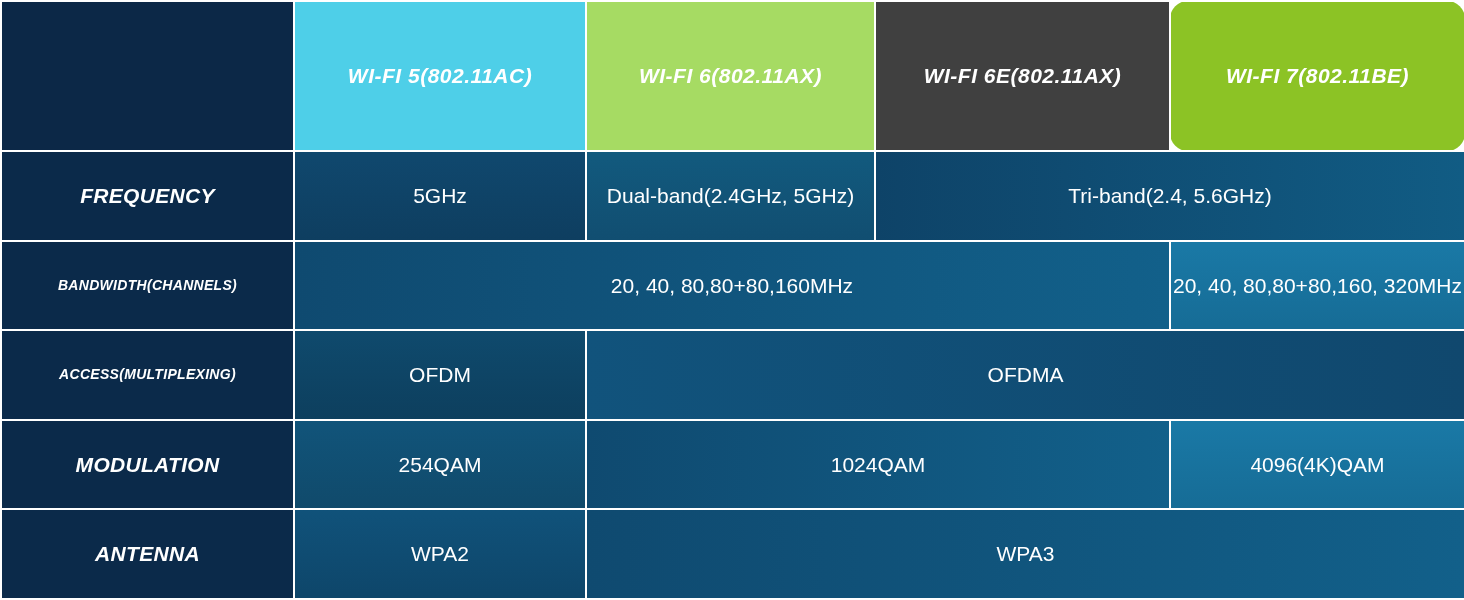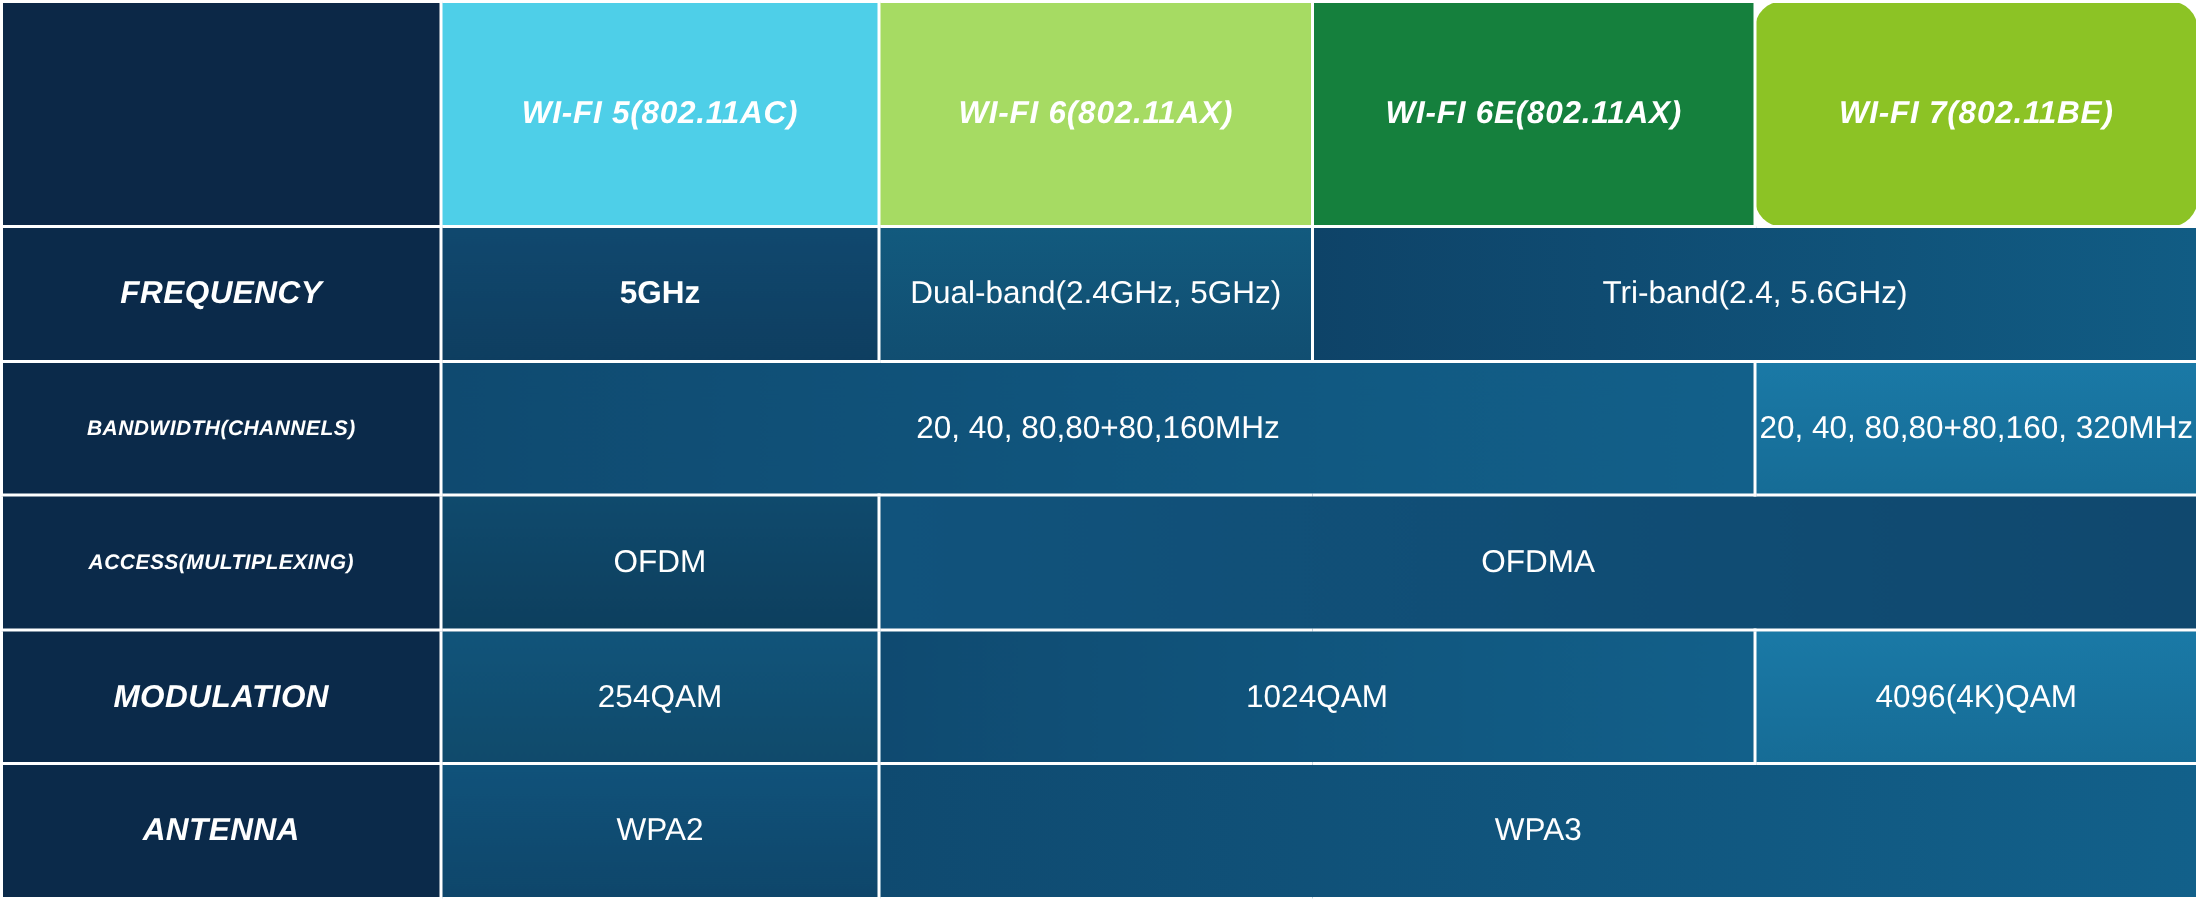--- a/index.html
+++ b/index.html
@@ -55,36 +55,36 @@
 
   td.hdr {
     font-style: italic;
     font-weight: bold;
     font-size: 19px;
     letter-spacing: 0.5px;
     color: #0b2239;
   }
   td.hdr-wifi5  { background: #4ecfe8; }
   td.hdr-wifi6  { background: #a6db63; }
-  td.hdr-wifi6e { background: #15803d; font-style: italic; }
+  td.hdr-wifi6e { background: #404040; font-style: italic; }
   td.hdr-wifi7  { background: #8cc325; border-radius: 18px; }
 
   
   td.rowlabel {
     background: #0b2a4a;
     font-style: italic;
     font-weight: bold;
     font-size: 19px;
     letter-spacing: 0.3px;
     color: #ffffff;
   }
   td.rowlabel.small { font-size: 14px; }
 
   
-  td.d1 { background: linear-gradient(180deg, #10486e 0%, #0e3e60 100%); font-weight: bold; }
+  td.d1 { background: linear-gradient(180deg, #10486e 0%, #0e3e60 100%); }
   td.d2 { background: linear-gradient(180deg, #125a7e 0%, #114e71 100%); }
   td.d3 { background: linear-gradient(180deg, #14648a 0%, #12567a 100%); }
   td.d4 { background: linear-gradient(180deg, #0f4a6d 0%, #0d3f5e 100%); margin-left: 40px; }
   td.d5 { background: linear-gradient(180deg, #11547a 0%, #104a6b 100%); }
   td.d6 { background: linear-gradient(180deg, #0e456a 0%, #0c3a5a 100%); }
   td.d7 { background: linear-gradient(180deg, #10527a 0%, #0e466a 100%); }
   td.dwide { background: linear-gradient(90deg, #0f4a70 0%, #12608a 100%); }
   td.dwide2 { background: linear-gradient(90deg, #11537c 0%, #10486e 100%); }
   td.dbright { background: linear-gradient(180deg, #1a79a6 0%, #166c96 100%); }
   td.dmid { background: linear-gradient(90deg, #0e4368 0%, #115c84 100%); }

